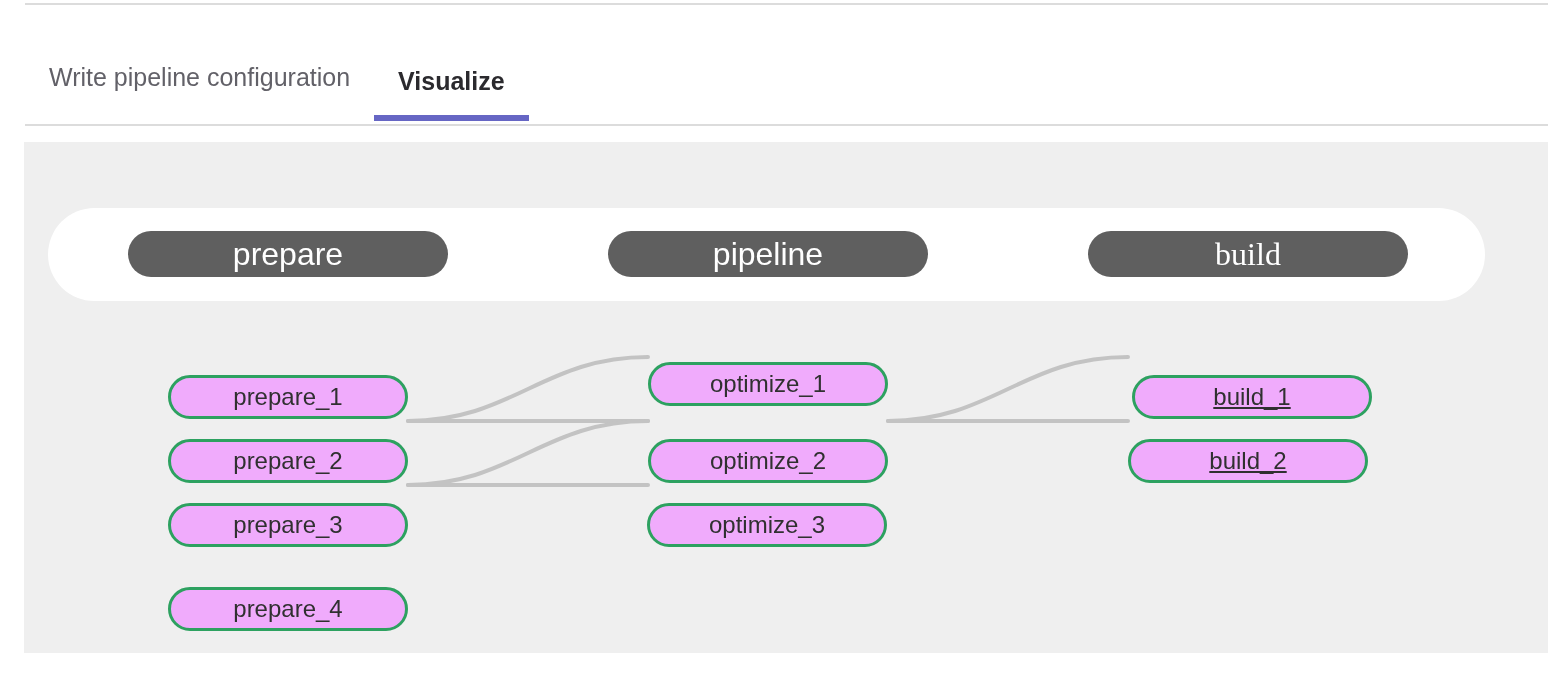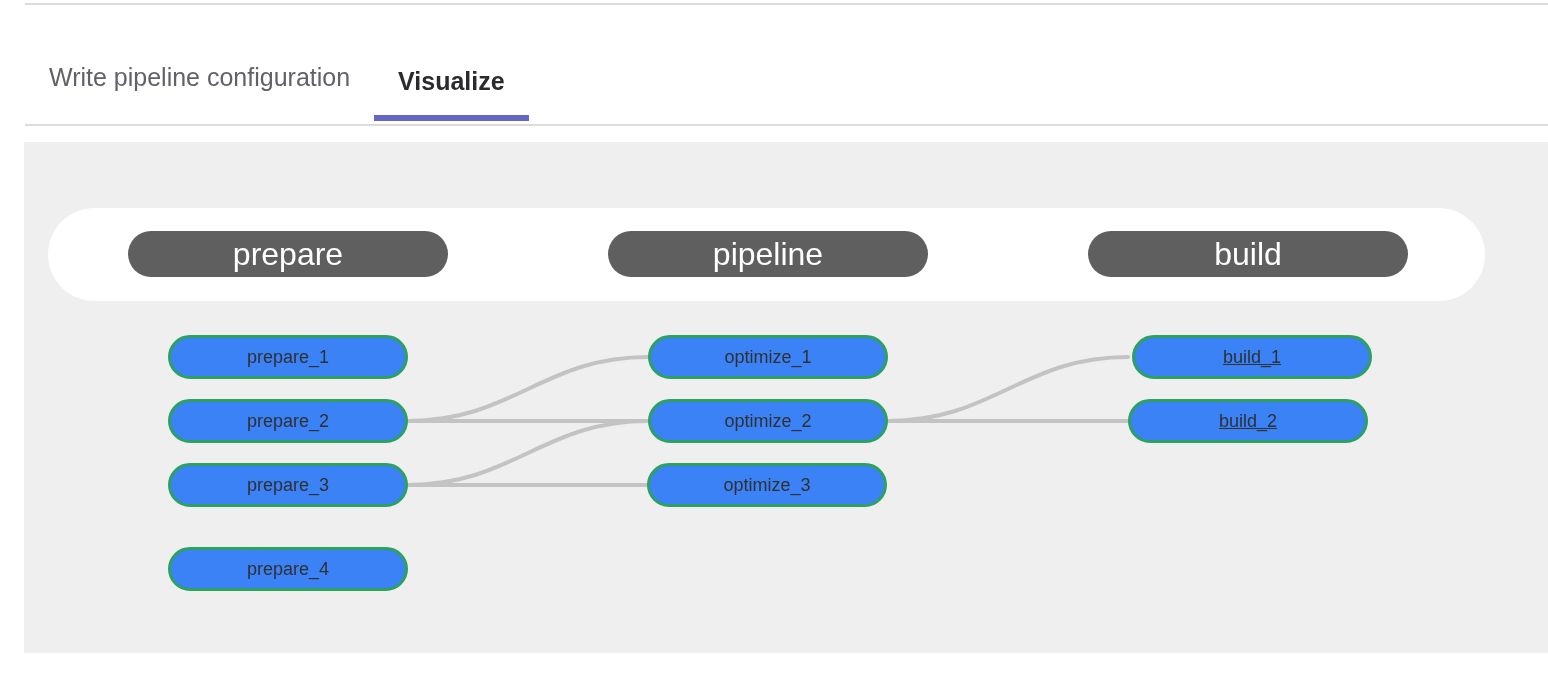--- a/index.html
+++ b/index.html
@@ -36,22 +36,22 @@
   .stages-header{position:absolute;left:24px;top:66px;width:1437px;height:93px;
     background:var(--header-bg);border-radius:47px;}
 
   .stage-pill{position:absolute;top:89px;height:46px;width:320px;border-radius:23px;
     background:var(--stage-pill-bg);color:var(--stage-pill-text);
     display:flex;align-items:center;justify-content:center;font-size:32px;}
 
   .links-svg{position:absolute;left:0;top:0;width:1524px;height:511px;display:block;}
 
   .job-pill{position:absolute;width:240px;height:44px;border-radius:22px;
-    background:#3b82f6;border:3px solid var(--job-border);color:var(--job-text);
-    display:flex;align-items:center;justify-content:center;font-size:18px;cursor:pointer;}
+    background:#f0abfc;border:3px solid var(--job-border);color:var(--job-text);
+    display:flex;align-items:center;justify-content:center;font-size:24px;cursor:pointer;margin-top:40px;}
 </style>
 </head>
 <body>
 
 <div class="page">
   <div class="top-rule"></div>
 
   <nav class="tabs">
     <div class="tab">
       <span>Write pipeline configuration</span>
@@ -71,23 +71,23 @@
         <path d="M 384 343 C 489 343, 519 279, 624 279" fill="none" stroke="#c3c3c3" stroke-width="4" stroke-linecap="round"></path>
         <path d="M 384 343 L 624 343" fill="none" stroke="#c3c3c3" stroke-width="4" stroke-linecap="round"></path>
         <path d="M 864 279 C 969 279, 999 215, 1104 215" fill="none" stroke="#c3c3c3" stroke-width="4" stroke-linecap="round"></path>
         <path d="M 864 279 L 1104 279" fill="none" stroke="#c3c3c3" stroke-width="4" stroke-linecap="round"></path>
       </svg>
     <div id="graph-nodes">
         <div class="job-pill" style="left: 144px; top: 193px;">prepare_1</div>
         <div class="job-pill" style="left: 144px; top: 257px;">prepare_2</div>
         <div class="job-pill" style="left: 144px; top: 321px;">prepare_3</div>
         <div class="job-pill" style="left: 144px; top: 405px;">prepare_4</div>
-        <div class="job-pill" style="left: 624px; top: 193px; text-align: center;">optimize_1</div>
+        <div class="job-pill" style="left: 624px; top: 180px; text-align: center;">optimize_1</div>
         <div class="job-pill" style="left: 624px; top: 257px;">optimize_2</div>
         <div class="job-pill" style="left: 623px; top: 321px;">optimize_3</div>
         <div class="job-pill" style="left: 1108px; top: 193px; text-decoration: underline;">build_1</div>
         <div class="job-pill" style="left: 1104px; top: 257px; text-decoration: underline;">build_2</div>
       </div>
   <div class="stage-pill" style="left: 104px;">prepare</div>
       <div class="stage-pill" style="left: 584px;">pipeline</div>
-      <div class="stage-pill" style="left: 1064px;">build</div>
+      <div class="stage-pill" style="left: 1064px; font-family: Liberation Serif, serif;">build</div>
     </div>
 </div>
 
 </body></html>

